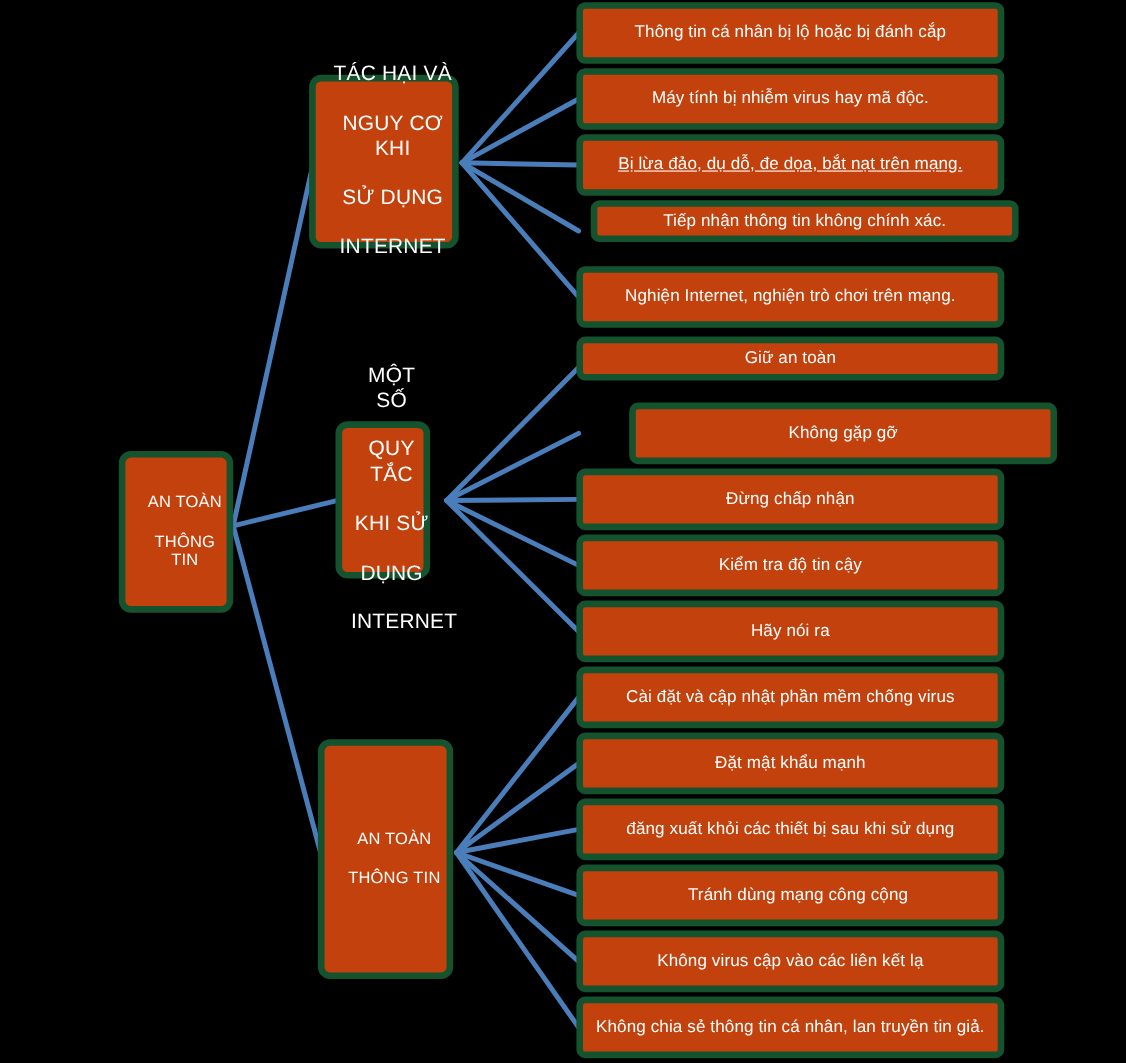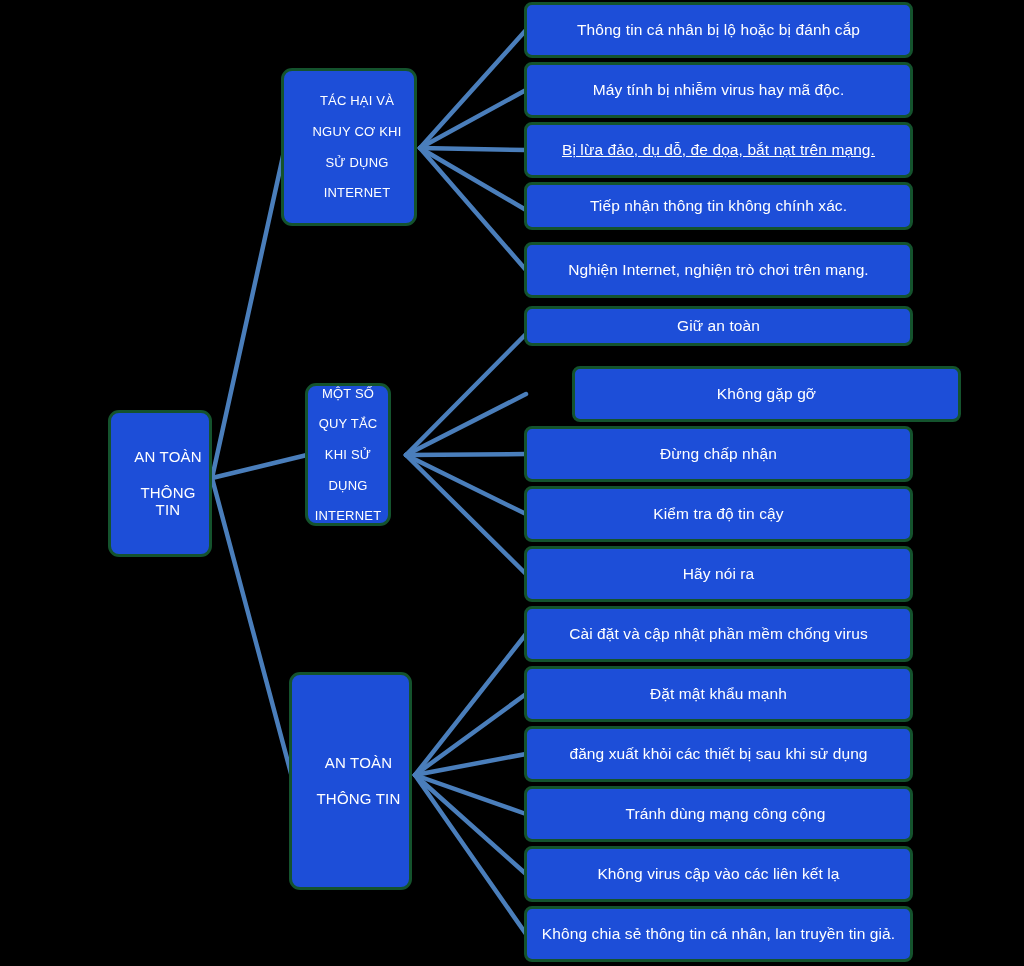--- a/index.html
+++ b/index.html
@@ -20,46 +20,46 @@
     position: absolute;
     left: 0;
     top: 0;
     width: 1024px;
     height: 966px;
     pointer-events: none;
   }
   .node {
     position: absolute;
     box-sizing: border-box;
-    background: #1d4ed8;
-    border: 3px solid #14532d;
+    background: #c2410c;
+    border: 6px solid #14532d;
     border-radius: 9px;
     color: #ffffff;
     display: flex;
     align-items: center;
-    justify-content: flex-end;
+    justify-content: center;
     text-align: center;
     line-height: 1.18;
     z-index: 3;
     -webkit-font-smoothing: antialiased;
   }
   .node span {
     display: block;
     padding: 0 8px;
     width: 100%;
   }
   
   .node.root {
     border-radius: 11px;
     font-size: 15px;
     letter-spacing: 0.2px;
   }
   .node.branch {
     border-radius: 11px;
-    font-size: 13px;
+    font-size: 19px;
     letter-spacing: 0.2px;
   }
   .node.branch.tall {
     font-size: 15px;
   }
   
   .node.leaf {
     border-radius: 8px;
     font-size: 15.5px;
     letter-spacing: 0.1px;
@@ -105,21 +105,21 @@
       </div>
       <div class="node leaf" style="left: 524px; top: 2px; width: 389px; height: 56px;">
         <span>Thông tin cá nhân bị lộ hoặc bị đánh cắp</span>
       </div>
       <div class="node leaf" style="left: 524px; top: 62px; width: 389px; height: 56px;">
         <span>Máy tính bị nhiễm virus hay mã độc.</span>
       </div>
       <div class="node leaf" style="left: 524px; top: 122px; width: 389px; height: 56px; text-decoration: underline;">
         <span>Bị lừa đảo, dụ dỗ, đe dọa, bắt nạt trên mạng.</span>
       </div>
-      <div class="node leaf" style="left: 524px; top: 182px; width: 389px; height: 48px;">
+      <div class="node leaf" style="left: 537px; top: 182px; width: 389px; height: 38px;">
         <span>Tiếp nhận thông tin không chính xác.</span>
       </div>
       <div class="node leaf" style="left: 524px; top: 242px; width: 389px; height: 56px;">
         <span>Nghiện Internet, nghiện trò chơi trên mạng.</span>
       </div>
       <div class="node branch" style="left: 305px; top: 383px; width: 86px; height: 143px;">
         <span><span>MỘT SỐ</span><br><span>QUY TẮC</span><br><span>KHI SỬ</span><br><span>DỤNG</span><br><span>INTERNET</span></span>
       </div>
       <div class="node leaf" style="left: 524px; top: 306px; width: 389px; height: 40px;">
         <span>Giữ an toàn</span>

